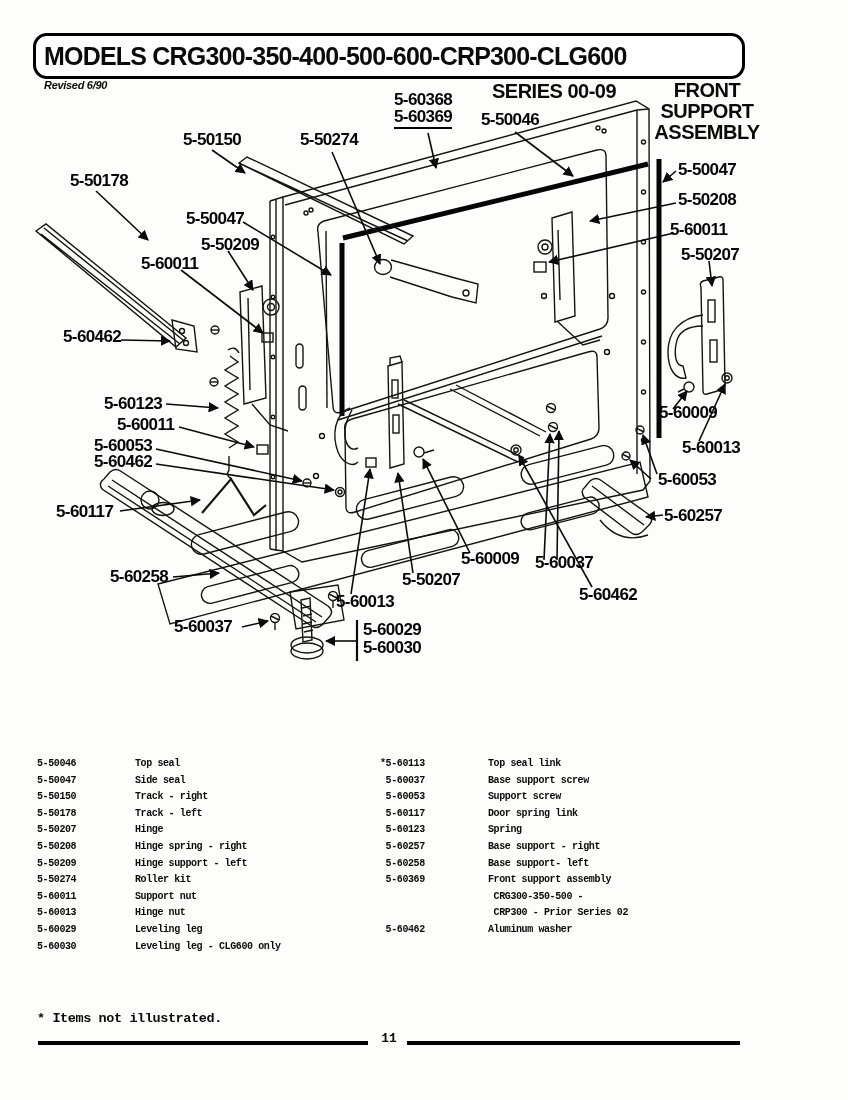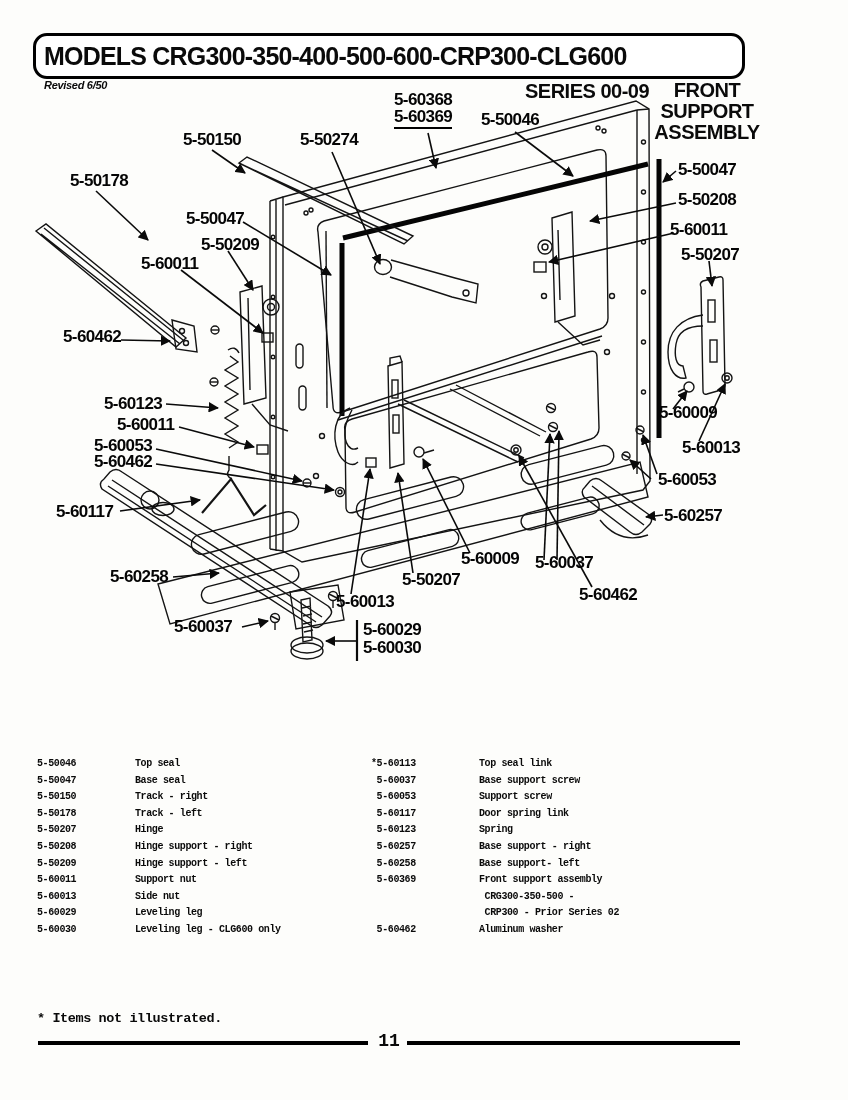--- a/index.html
+++ b/index.html
@@ -17,21 +17,20 @@
     font-size:25px;font-weight:bold;letter-spacing:-0.8px;padding-left:8px;
     white-space:nowrap;transform:scaleY(1.05);
   }
   .revised{
     position:absolute;left:44px;top:79px;font-size:11px;font-weight:bold;
     font-style:italic;letter-spacing:-0.3px;
   }
   .series{
     position:absolute;left:492px;top:80px;font-size:20px;font-weight:bold;
     letter-spacing:-0.5px;
-    margin-left:33px;
   }
   .assembly-title{
     position:absolute;left:648px;top:80px;width:118px;text-align:center;
     font-size:20px;font-weight:bold;line-height:21px;letter-spacing:-0.5px;
     white-space:pre-line;
   }
   
   #diagram{position:absolute;left:0;top:0;width:848px;height:760px;}
   #diagram svg{position:absolute;left:0;top:0;}
   .callout{
@@ -42,42 +41,42 @@
   
   .parts-col{
     position:absolute;top:756px;font-family:"Liberation Mono",monospace;
     font-size:10px;font-weight:bold;line-height:16.6px;letter-spacing:-0.4px;
   }
   #parts-left{left:37px;}
   #parts-right{left:371px;}
   .prow{display:block;}
   .prow .num{display:inline-block;vertical-align:top;white-space:pre;}
   #parts-left .prow .num{width:98px;}
-  #parts-right .prow .num{width:108px;}
+  #parts-right .prow .num{width:108px;margin-left:9px;}
   .prow .desc{display:inline-block;vertical-align:top;white-space:pre;}
   
   .footnote{
     position:absolute;left:37px;top:1011px;font-family:"Liberation Mono",monospace;
     font-size:13.5px;font-weight:bold;letter-spacing:-0.4px;
   }
   .rule{position:absolute;top:1041px;height:4px;background:#000;}
   .rule.left{left:38px;width:330px;}
   .rule.right{left:407px;width:333px;}
   .pagenum{
     position:absolute;left:374px;top:1031px;width:30px;text-align:center;
-    font-family:"Liberation Mono",monospace;font-size:18px;font-weight:bold;
+    font-family:"Liberation Mono",monospace;font-size:13px;font-weight:bold;
   }
 </style>
 </head>
 <body>
 
 <div class="banner">
   <span class="banner-text">MODELS CRG300-350-400-500-600-CRP300-CLG600</span>
 </div>
-<div class="revised">Revised 6/50</div>
+<div class="revised">Revised 6/90</div>
 <div class="series">SERIES 00-09</div>
 <div class="assembly-title">FRONT
 SUPPORT
 ASSEMBLY</div>
 
 <div id="diagram">
   <svg width="848" height="760" viewBox="0 0 760 681" preserveAspectRatio="none" style="width:848px;height:760px">
   </svg>
   <svg width="848" height="760" viewBox="0 0 848 760">
     <defs>
@@ -301,28 +300,29 @@
       <div class="callout" style="left: 579px; top: 586px;">5-60462</div>
       <div class="callout" style="left: 336px; top: 593px;">5-60013</div>
       <div class="callout" style="left: 174px; top: 618px;">5-60037</div>
       <div class="callout" style="left: 363px; top: 621px;">5-60029</div>
       <div class="callout" style="left: 363px; top: 639px;">5-60030</div>
     </div>
 </div>
 
 <div id="parts-left" class="parts-col">
     <div class="prow"><span class="num">5-50046</span><span class="desc">Top seal</span></div>
-    <div class="prow"><span class="num">5-50047</span><span class="desc">Base seal</span></div>
+    <div class="prow"><span class="num">5-50047</span><span class="desc">Side seal</span></div>
     <div class="prow"><span class="num">5-50150</span><span class="desc">Track - right</span></div>
     <div class="prow"><span class="num">5-50178</span><span class="desc">Track - left</span></div>
     <div class="prow"><span class="num">5-50207</span><span class="desc">Hinge</span></div>
-    <div class="prow"><span class="num">5-50208</span><span class="desc">Hinge support - right</span></div>
+    <div class="prow"><span class="num">5-50208</span><span class="desc">Hinge spring - right</span></div>
     <div class="prow"><span class="num">5-50209</span><span class="desc">Hinge support - left</span></div>
+    <div class="prow"><span class="num">5-50274</span><span class="desc">Roller kit</span></div>
     <div class="prow"><span class="num">5-60011</span><span class="desc">Support nut</span></div>
-    <div class="prow"><span class="num">5-60013</span><span class="desc">Side nut</span></div>
+    <div class="prow"><span class="num">5-60013</span><span class="desc">Hinge nut</span></div>
     <div class="prow"><span class="num">5-60029</span><span class="desc">Leveling leg</span></div>
     <div class="prow"><span class="num">5-60030</span><span class="desc">Leveling leg - CLG600 only</span></div>
   </div>
 <div id="parts-right" class="parts-col">
     <div class="prow"><span class="num">*5-60113</span><span class="desc">Top seal link</span></div>
     <div class="prow"><span class="num"> 5-60037</span><span class="desc">Base support screw</span></div>
     <div class="prow"><span class="num"> 5-60053</span><span class="desc">Support screw</span></div>
     <div class="prow"><span class="num"> 5-60117</span><span class="desc">Door spring link</span></div>
     <div class="prow"><span class="num"> 5-60123</span><span class="desc">Spring</span></div>
     <div class="prow"><span class="num"> 5-60257</span><span class="desc">Base support - right</span></div>

